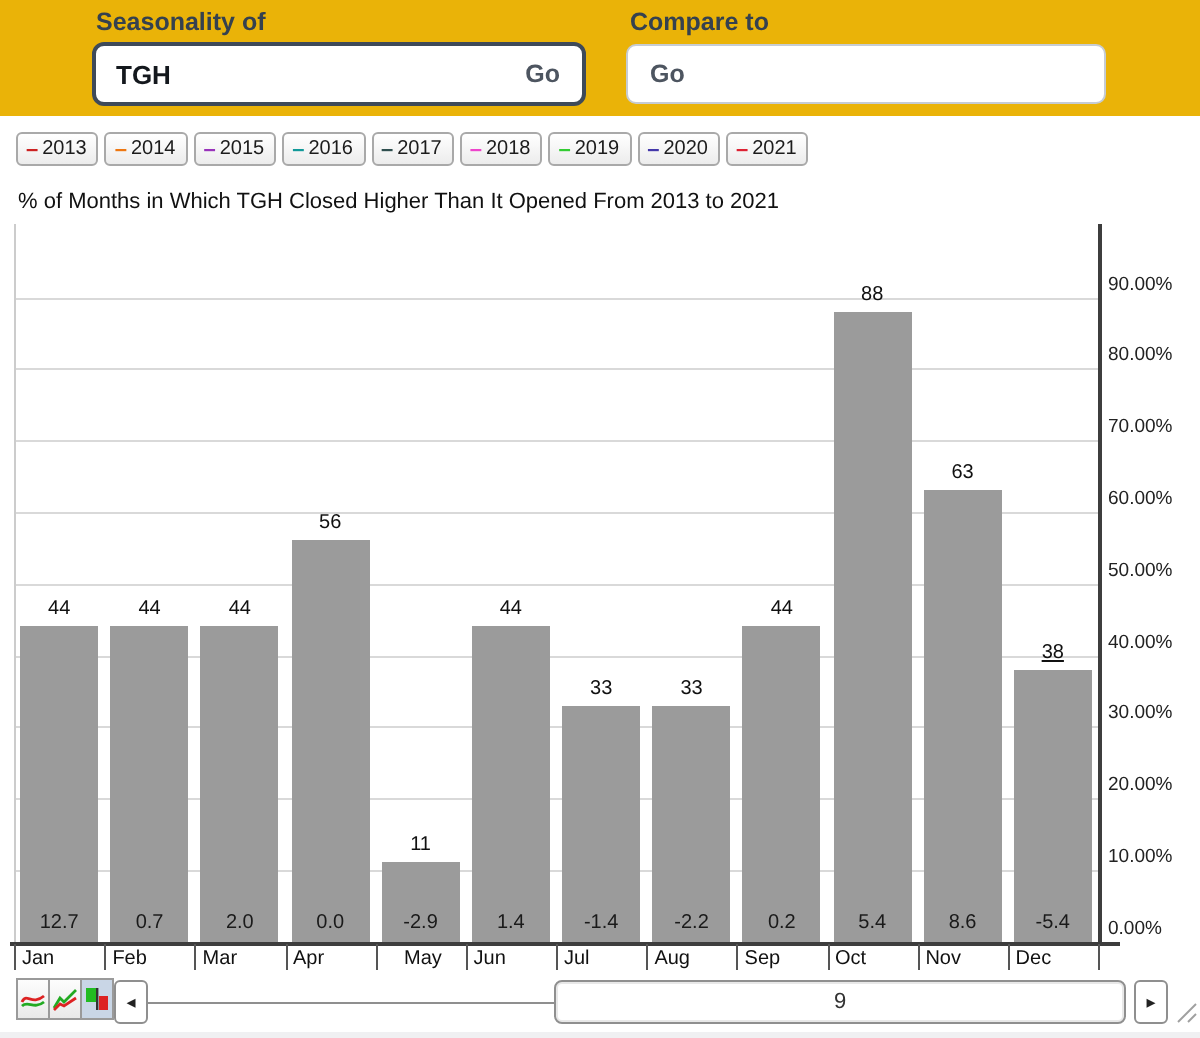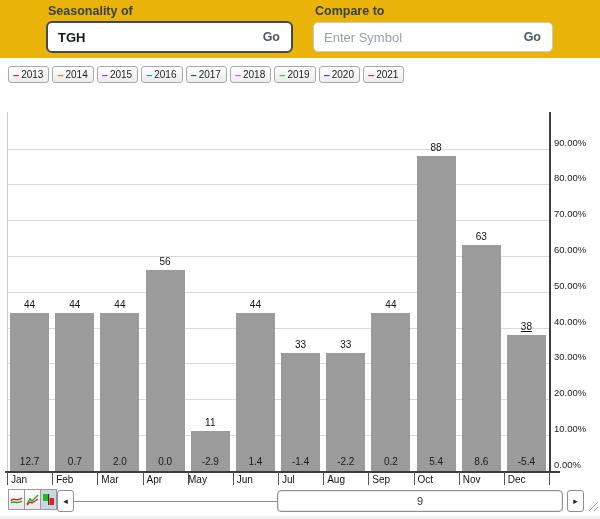--- a/index.html
+++ b/index.html
@@ -70,21 +70,20 @@
 <div class="page">
 
   <div class="header">
     <div class="field-label lbl-seasonality">Seasonality of</div>
     <div class="input-group ig-main">
       <input class="sym-input" type="text" value="TGH" style="">
       <button class="go-btn">Go</button>
     </div>
     <div class="field-label lbl-compare">Compare to</div>
     <div class="input-group ig-compare">
-      <input class="sym-input" type="text" placeholder="Enter Symbol" style="">
       <button class="go-btn">Go</button>
     </div>
   </div>
 
   <div class="card">
     <div class="legend" id="legend">
         <div class="legend-item">
           <span class="legend-dash" style="color: rgb(204, 34, 34);">–</span>
           <span>2013</span>
         </div>
@@ -114,20 +113,21 @@
         </div>
         <div class="legend-item">
           <span class="legend-dash" style="color: rgb(68, 56, 170);">–</span>
           <span>2020</span>
         </div>
         <div class="legend-item">
           <span class="legend-dash" style="color: rgb(221, 34, 51);">–</span>
           <span>2021</span>
         </div>
       </div>
+    <div class="chart-title">% of Months in Which TGH Closed Higher Than It Opened From 2013 to 2021</div>
     <div class="plot" id="plot">
         <div class="ytick" style="left: 554px; top: 400.6px;">0.00%</div>
         <div class="gridline" style="left: 7px; width: 542px; top: 376.8px;"></div>
         <div class="ytick" style="left: 554px; top: 364.8px;">10.00%</div>
         <div class="gridline" style="left: 7px; width: 542px; top: 341px;"></div>
         <div class="ytick" style="left: 554px; top: 329px;">20.00%</div>
         <div class="gridline" style="left: 7px; width: 542px; top: 305.3px;"></div>
         <div class="ytick" style="left: 554px; top: 293.3px;">30.00%</div>
         <div class="gridline" style="left: 7px; width: 542px; top: 269.5px;"></div>
         <div class="ytick" style="left: 554px; top: 257.5px;">40.00%</div>
@@ -161,21 +161,21 @@
         <div class="month-label" style="left: 101.3px; top: 415.6px;">Mar</div>
         <div class="bar" style="left: 145.5px; width: 39.2px; top: 212.2px; height: 200.4px; background: rgb(155, 155, 155);"></div>
         <div class="bar-value" style="left: 142.5px; width: 45.2px; top: 198.2px;">56</div>
         <div class="bar-avg" style="left: 142.5px; width: 45.2px; top: 397.6px;">0.0</div>
         <div class="month-tick" style="left: 142.5px; top: 413.6px;"></div>
         <div class="month-label" style="left: 146.5px; top: 415.6px;">Apr</div>
         <div class="bar" style="left: 190.7px; width: 39.2px; top: 373.2px; height: 39.4px; background: rgb(155, 155, 155);"></div>
         <div class="bar-value" style="left: 187.7px; width: 45.2px; top: 359.2px;">11</div>
         <div class="bar-avg" style="left: 187.7px; width: 45.2px; top: 397.6px;">-2.9</div>
         <div class="month-tick" style="left: 187.7px; top: 413.6px;"></div>
-        <div class="month-label" style="left: 188px; top: 415.6px; text-align: center;">May</div>
+        <div class="month-label" style="left: 202px; top: 415.6px; text-align: center;">May</div>
         <div class="bar" style="left: 235.8px; width: 39.2px; top: 255.2px; height: 157.4px; background: rgb(155, 155, 155);"></div>
         <div class="bar-value" style="left: 232.8px; width: 45.2px; top: 241.2px;">44</div>
         <div class="bar-avg" style="left: 232.8px; width: 45.2px; top: 397.6px;">1.4</div>
         <div class="month-tick" style="left: 232.8px; top: 413.6px;"></div>
         <div class="month-label" style="left: 236.8px; top: 415.6px;">Jun</div>
         <div class="bar" style="left: 281px; width: 39.2px; top: 294.5px; height: 118.1px; background: rgb(155, 155, 155);"></div>
         <div class="bar-value" style="left: 278px; width: 45.2px; top: 280.5px;">33</div>
         <div class="bar-avg" style="left: 278px; width: 45.2px; top: 397.6px;">-1.4</div>
         <div class="month-tick" style="left: 278px; top: 413.6px;"></div>
         <div class="month-label" style="left: 282px; top: 415.6px;">Jul</div>

